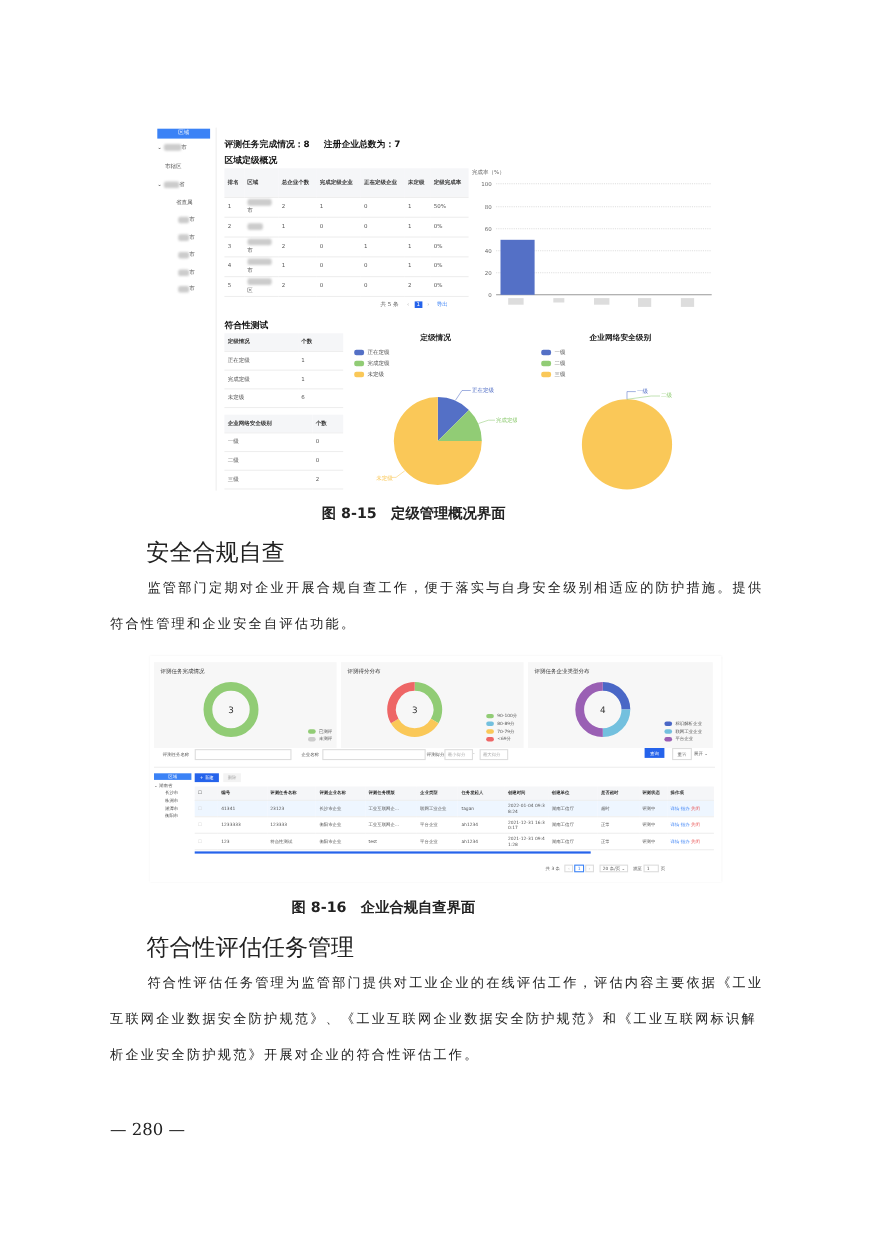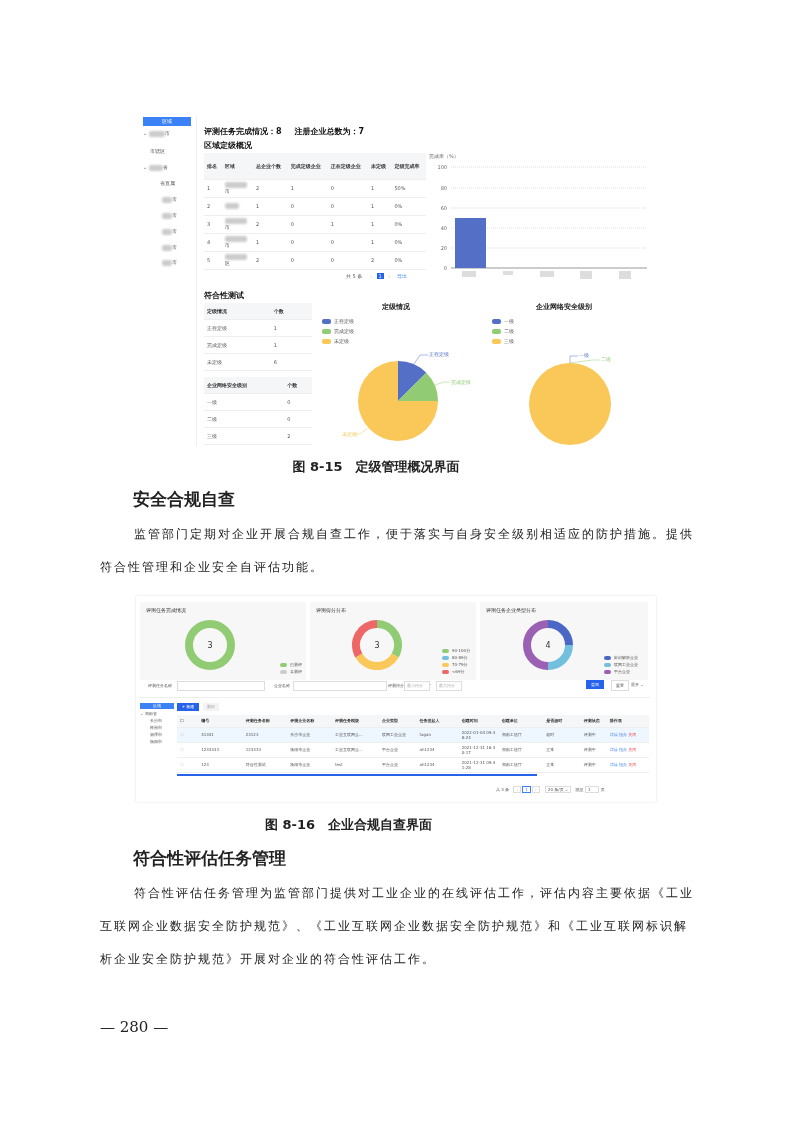--- a/index.html
+++ b/index.html
@@ -11,21 +11,21 @@
   .side-item{position:absolute;font-size:5px;color:#555;}
   .blur{display:inline-block;background:#ccc;filter:blur(1px);height:6px;border-radius:2px;vertical-align:middle;}
   .vline{position:absolute;left:56px;top:0;width:1px;height:330px;background:#eee;}
   .t-small{font-size:5px;color:#555;}
   .tbl{position:absolute;border-collapse:collapse;font-size:5px;color:#555;}
   .tbl td,.tbl th{padding:0 3px;border-bottom:1px solid #eee;text-align:left;font-weight:normal;}
   .tbl th{background:#f5f6f8;color:#333;font-weight:bold;}
   .h-bold{font-weight:bold;font-size:8px;color:#111;}
   .legend-sw{display:inline-block;width:9px;height:5px;border-radius:2px;margin-right:3px;vertical-align:middle;}
   .caption{font-size:13px;font-weight:bold;text-align:center;}
-  .heading{font-size:17px;font-weight:bold;}
+  .heading{font-size:21px;font-weight:normal;}
   .para{font-family:"DejaVu Serif",serif;font-size:12px;line-height:33px;letter-spacing:2px;}
   .fig2{left:136px;top:596px;width:520px;height:206px;background:#fff;box-shadow:0 0 2px #ddd;}
   .card{position:absolute;background:#f7f7f7;height:78px;top:6px;}
   .card-title{position:absolute;left:6px;top:5px;font-size:5px;color:#333;}
   .btn-primary{background:#2563eb;color:#fff;font-size:5px;text-align:center;}
   .input-box{position:absolute;border:1px solid #ddd;height:8px;background:#fff;font-size:4px;color:#aaa;line-height:8px;padding-left:2px;}
   .link{color:#3b82f6;}
   .red{color:#e84c4c;}
 </style>
 </head>

